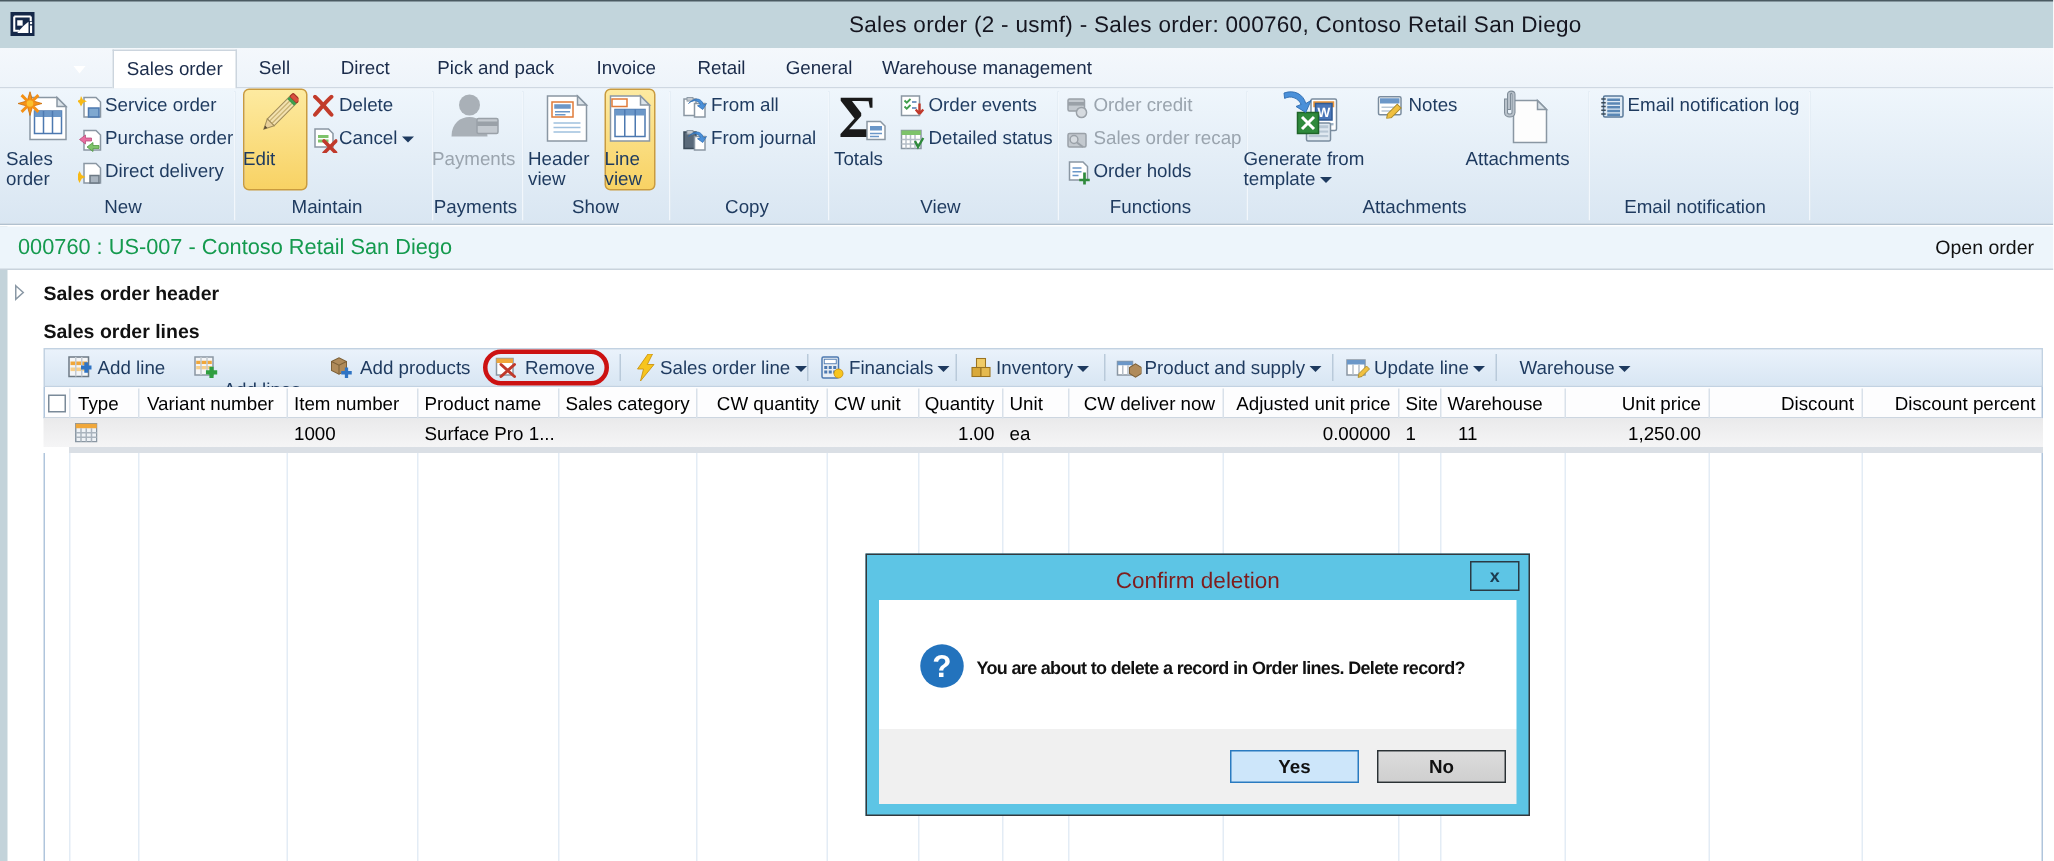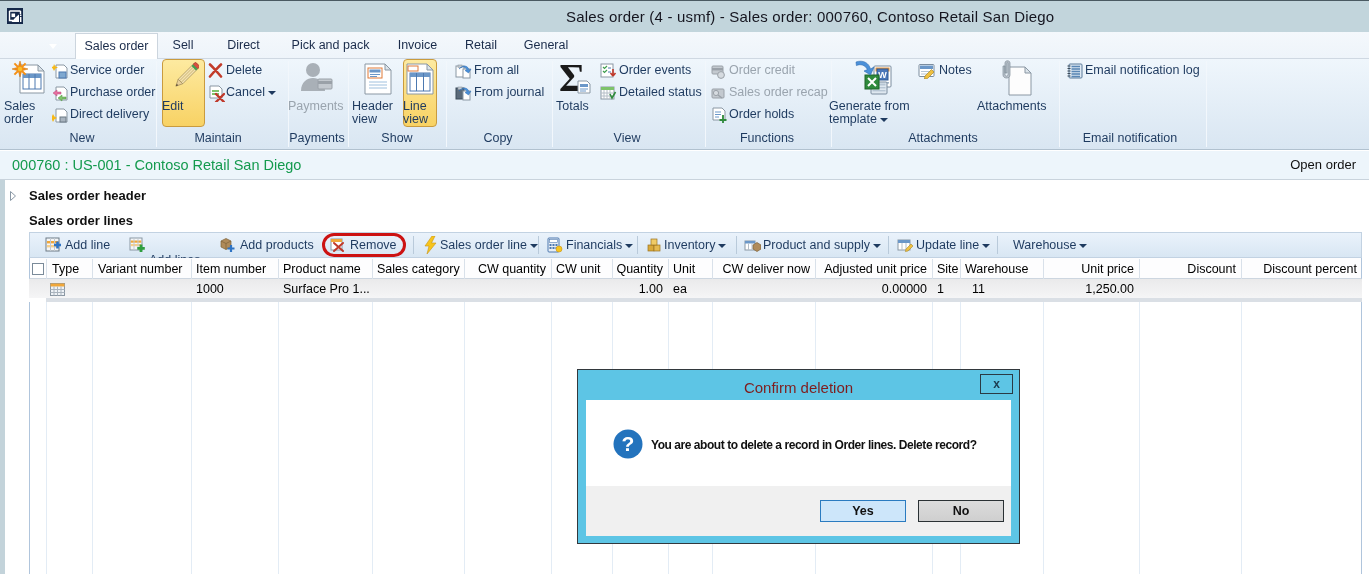--- a/index.html
+++ b/index.html
@@ -68,32 +68,33 @@
 <body>
 <div id="page">
   <div id="titlebar" class="abs"></div>
   <div id="appicon" class="abs"><svg width="16" height="16" viewBox="0 0 16 16">
         <path d="M2.5 3 h11 M2.5 3 v9.5 h3.5 M13.5 3 v3" stroke="#fff" stroke-width="1.4" fill="none"></path>
         <rect x="4.5" y="5.5" width="3.6" height="3.6" fill="#fff"></rect>
         <path d="M4.5 14 C7 10.5 9.5 8.5 12 6.5 L12 14 z" fill="#fff"></path>
         <rect x="13" y="9" width="1.4" height="5" fill="#fff"></rect>
         <rect x="13" y="6.5" width="1.4" height="1.6" fill="#fff"></rect>
       </svg></div>
-  <div id="title" class="abs">Sales order (4 - usmf) - Sales order: 000760, Contoso Retail San Diego</div>
+  <div id="title" class="abs">Sales order (2 - usmf) - Sales order: 000760, Contoso Retail San Diego</div>
 
   <div id="tabrow" class="abs"></div>
   <div id="filebtn" class="abs">File</div>
   <div id="filearrow" class="abs"></div>
   <div class="tab active abs" style="left:75px; width:83px;">Sales order</div>
   <div class="tab abs" style="left:165px; width:36px;">Sell</div>
   <div class="tab abs" style="left:213px; width:61px;">Direct</div>
   <div class="tab abs" style="left:286px; width:89px;">Pick and pack</div>
   <div class="tab abs" style="left:389px; width:57px;">Invoice</div>
   <div class="tab abs" style="left:457px; width:48px;">Retail</div>
   <div class="tab abs" style="left:516px; width:60px;">General</div>
+  <div class="tab abs" style="left:582px; width:152px;">Warehouse management</div>
 
   <div id="ribbon" class="abs"></div>
 
   <div class="gsep abs" style="left:156px"></div>
   <div class="gsep abs" style="left:288px"></div>
   <div class="gsep abs" style="left:348px"></div>
   <div class="gsep abs" style="left:446px"></div>
   <div class="gsep abs" style="left:552px"></div>
   <div class="gsep abs" style="left:705px"></div>
   <div class="gsep abs" style="left:831px"></div>
@@ -324,21 +325,21 @@
           <line x1="1.5" y1="5.5" x2="4.5" y2="5.5"></line>
           <line x1="1.5" y1="8" x2="4.5" y2="8"></line>
           <line x1="1.5" y1="10.5" x2="4.5" y2="10.5"></line>
           <line x1="1.5" y1="13" x2="4.5" y2="13"></line>
         </g>
       </svg></div>
   <div class="smalltxt abs" style="left:1085px;top:63px;">Email notification log</div>
 
   <div id="leftgutter" class="abs"></div>
   <div id="infoband" class="abs"></div>
-  <div id="infotext" class="abs">000760 : US-001 - Contoso Retail San Diego</div>
+  <div id="infotext" class="abs">000760 : US-007 - Contoso Retail San Diego</div>
   <div id="openorder" class="abs">Open order</div>
   <div class="abs" style="left:9px;top:188px;"><svg width="8" height="12" viewBox="0 0 8 12">
         <path d="M1.5 1.5 L6.5 6 L1.5 10.5 z" fill="#fff" stroke="#8a98a5"></path>
       </svg></div>
   <div id="sohdr" class="abs">Sales order header</div>
   <div id="solines" class="abs">Sales order lines</div>
 
   <div id="gridbar" class="abs"></div>
   <div class="abs" style="left:45px;top:237px;"><svg width="17" height="15" viewBox="0 0 17 15">
         <rect x="1" y="1" width="13" height="13" fill="#f4f6f8" stroke="#6d7a85"></rect>

